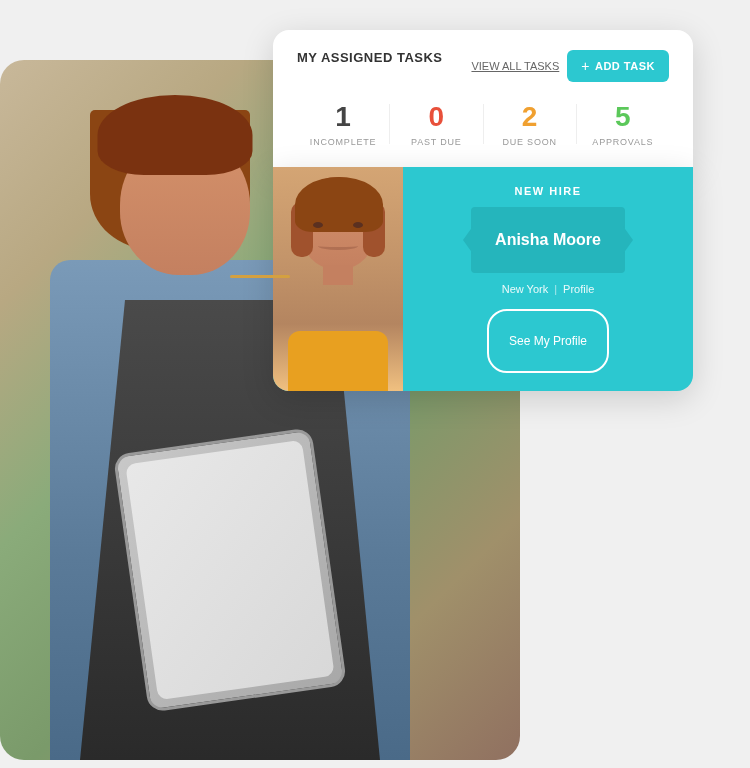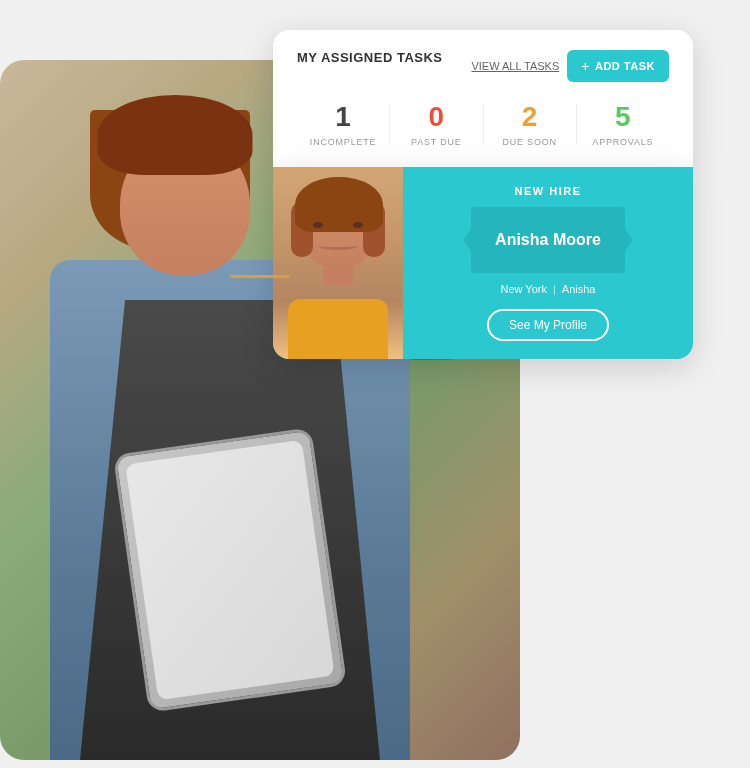--- a/index.html
+++ b/index.html
@@ -314,21 +314,21 @@
 
     .meta-divider {
       color: rgba(255,255,255,0.6);
     }
 
     .see-profile-btn {
       background: transparent;
       border: 2px solid white;
       color: white;
       border-radius: 20px;
-      padding: 7px 20px;
+      padding: 23px 20px;
       font-size: 12px;
       font-weight: 500;
       cursor: pointer;
       white-space: nowrap;
     }
 
   </style>
 </head>
 <body>
 
@@ -420,21 +420,21 @@
       </div>
 
       <div class="newhire-info">
         <div class="newhire-label">NEW HIRE</div>
         <div class="newhire-name-banner">
           <span>Anisha Moore</span>
         </div>
         <div class="newhire-meta">
           <span>New York</span>
           <span class="meta-divider">|</span>
-          <span>Anisha</span>
+          <span>Profile</span>
         </div>
         <button class="see-profile-btn">
           <span>See My Profile</span>
         </button>
       </div>
     </div>
 
   </div>
 </div>
 

